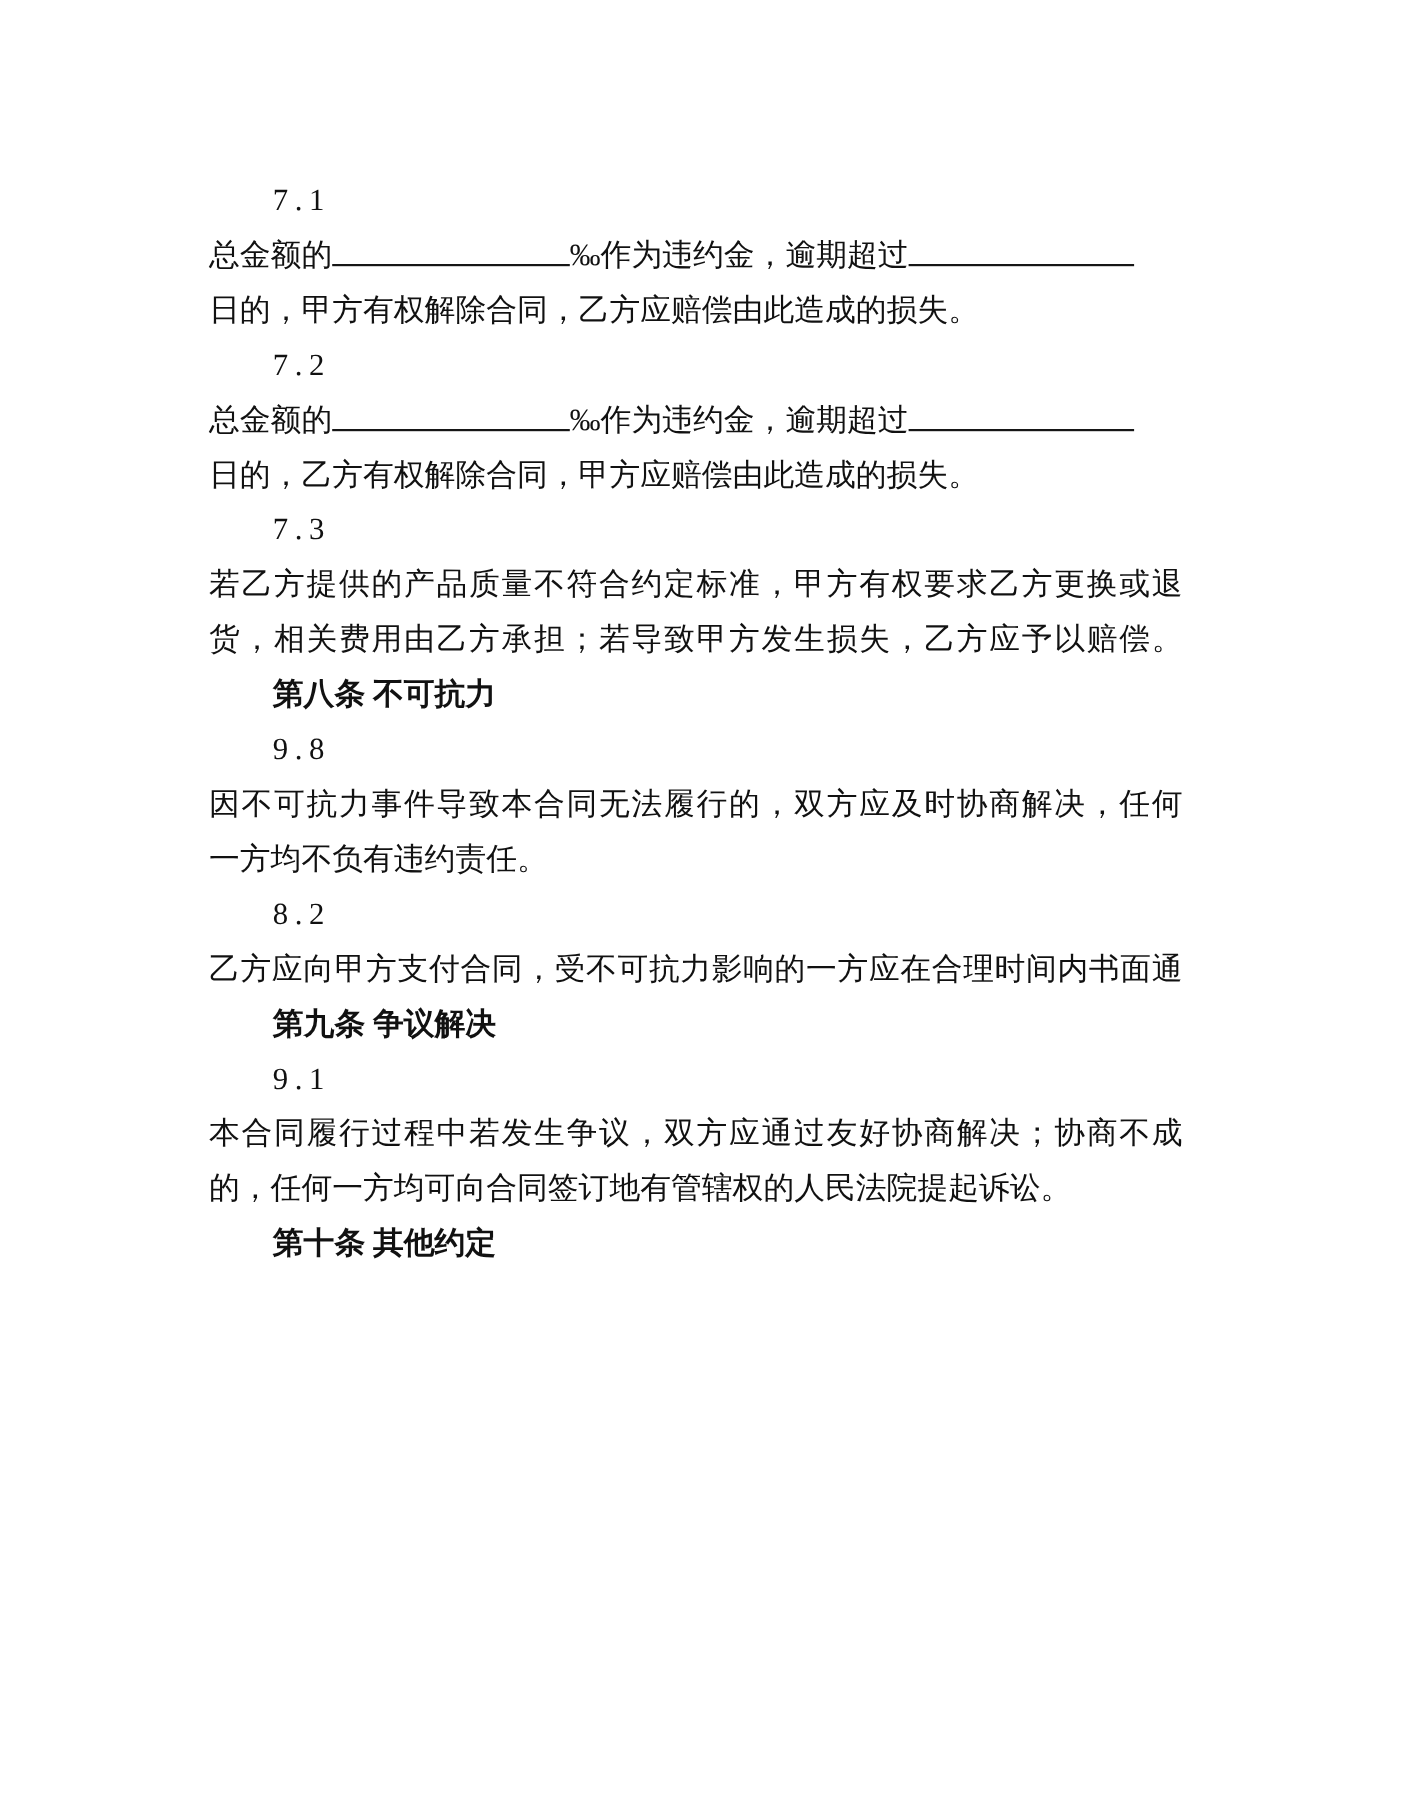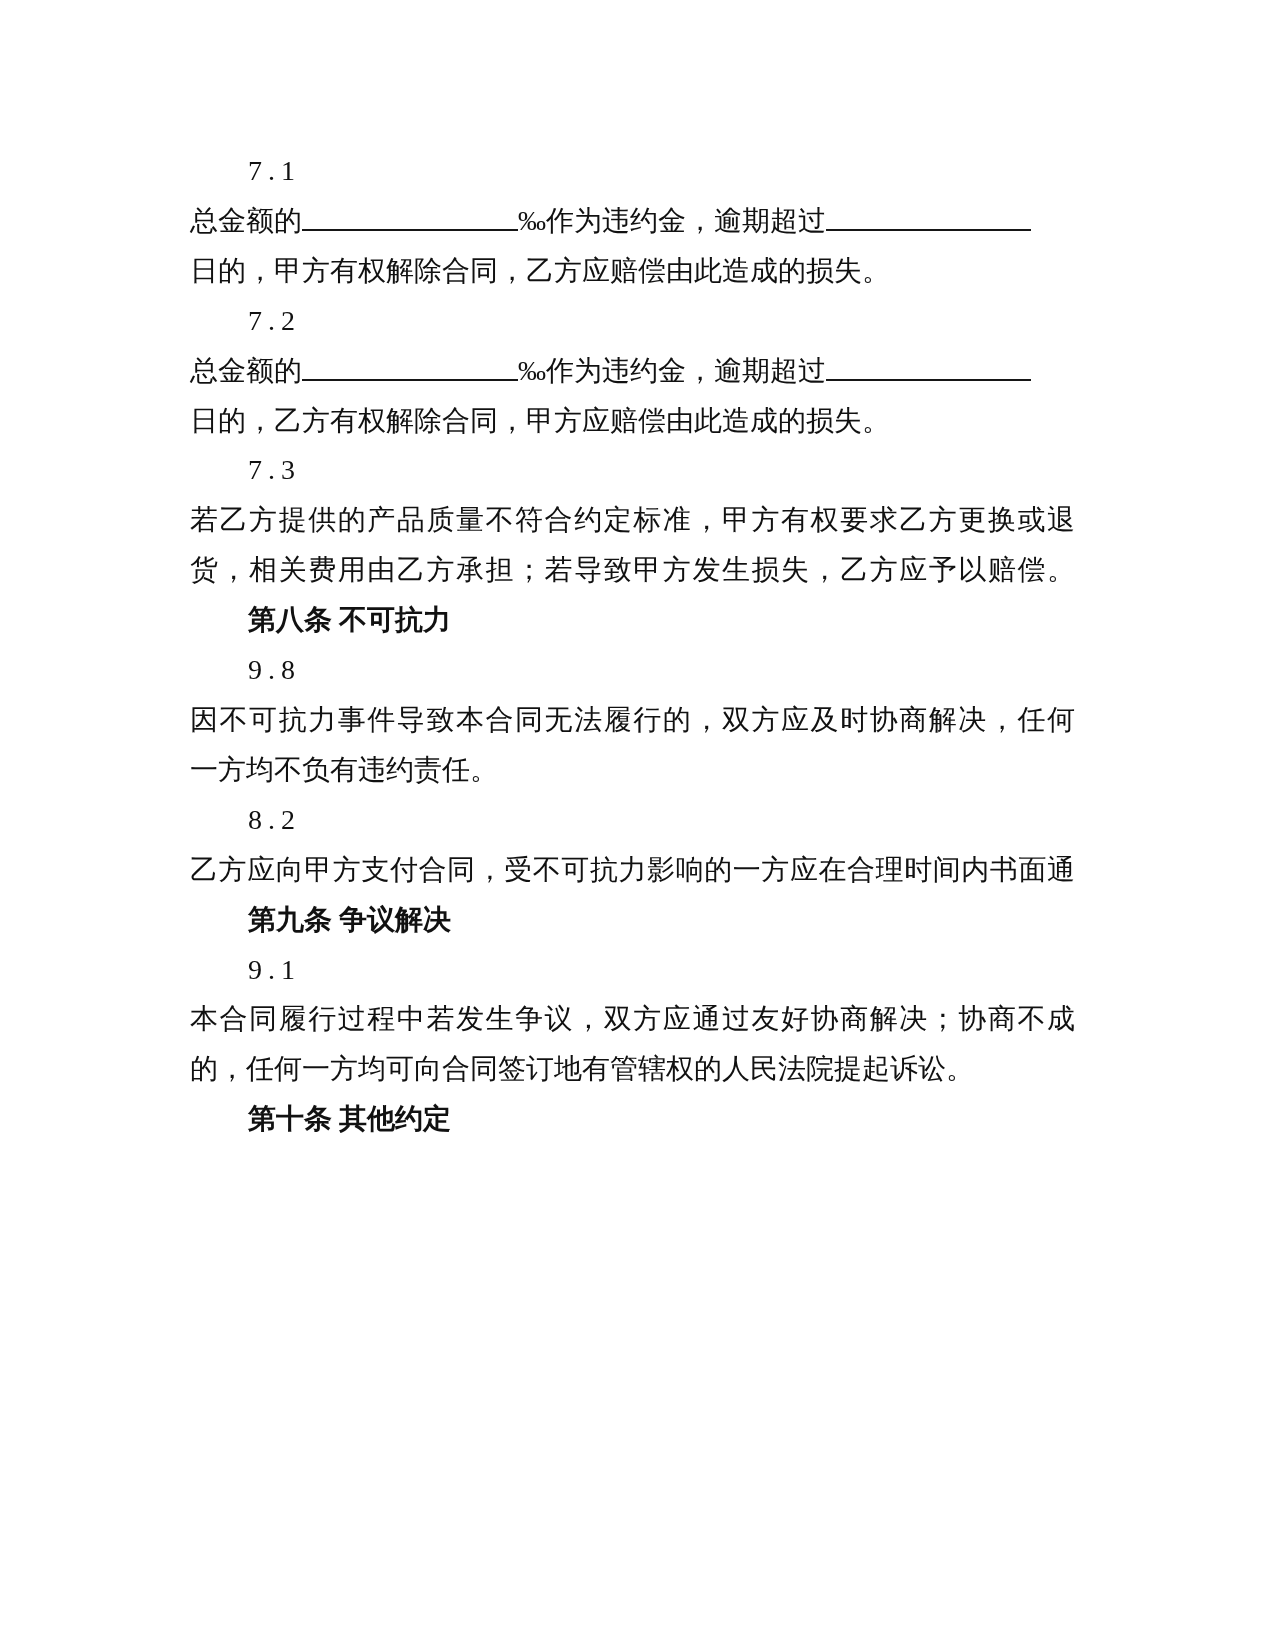--- a/index.html
+++ b/index.html
@@ -4,20 +4,21 @@
 <style>
   html, body { margin: 0; padding: 0; background: #ffffff; }
   .page {
     position: relative;
     width: 1275px;
     height: 1456px;
     background: #ffffff;
     overflow: hidden;
     font-family: "Liberation Serif", "DejaVu Serif", serif;
     color: #111111;
+    margin-top: 12px;
   }
   .content {
     position: absolute;
     left: 190px;
     top: 146px;
     width: 885px;
   }
   .doc-line {
     font-size: 28px;
     line-height: 49.9px;

